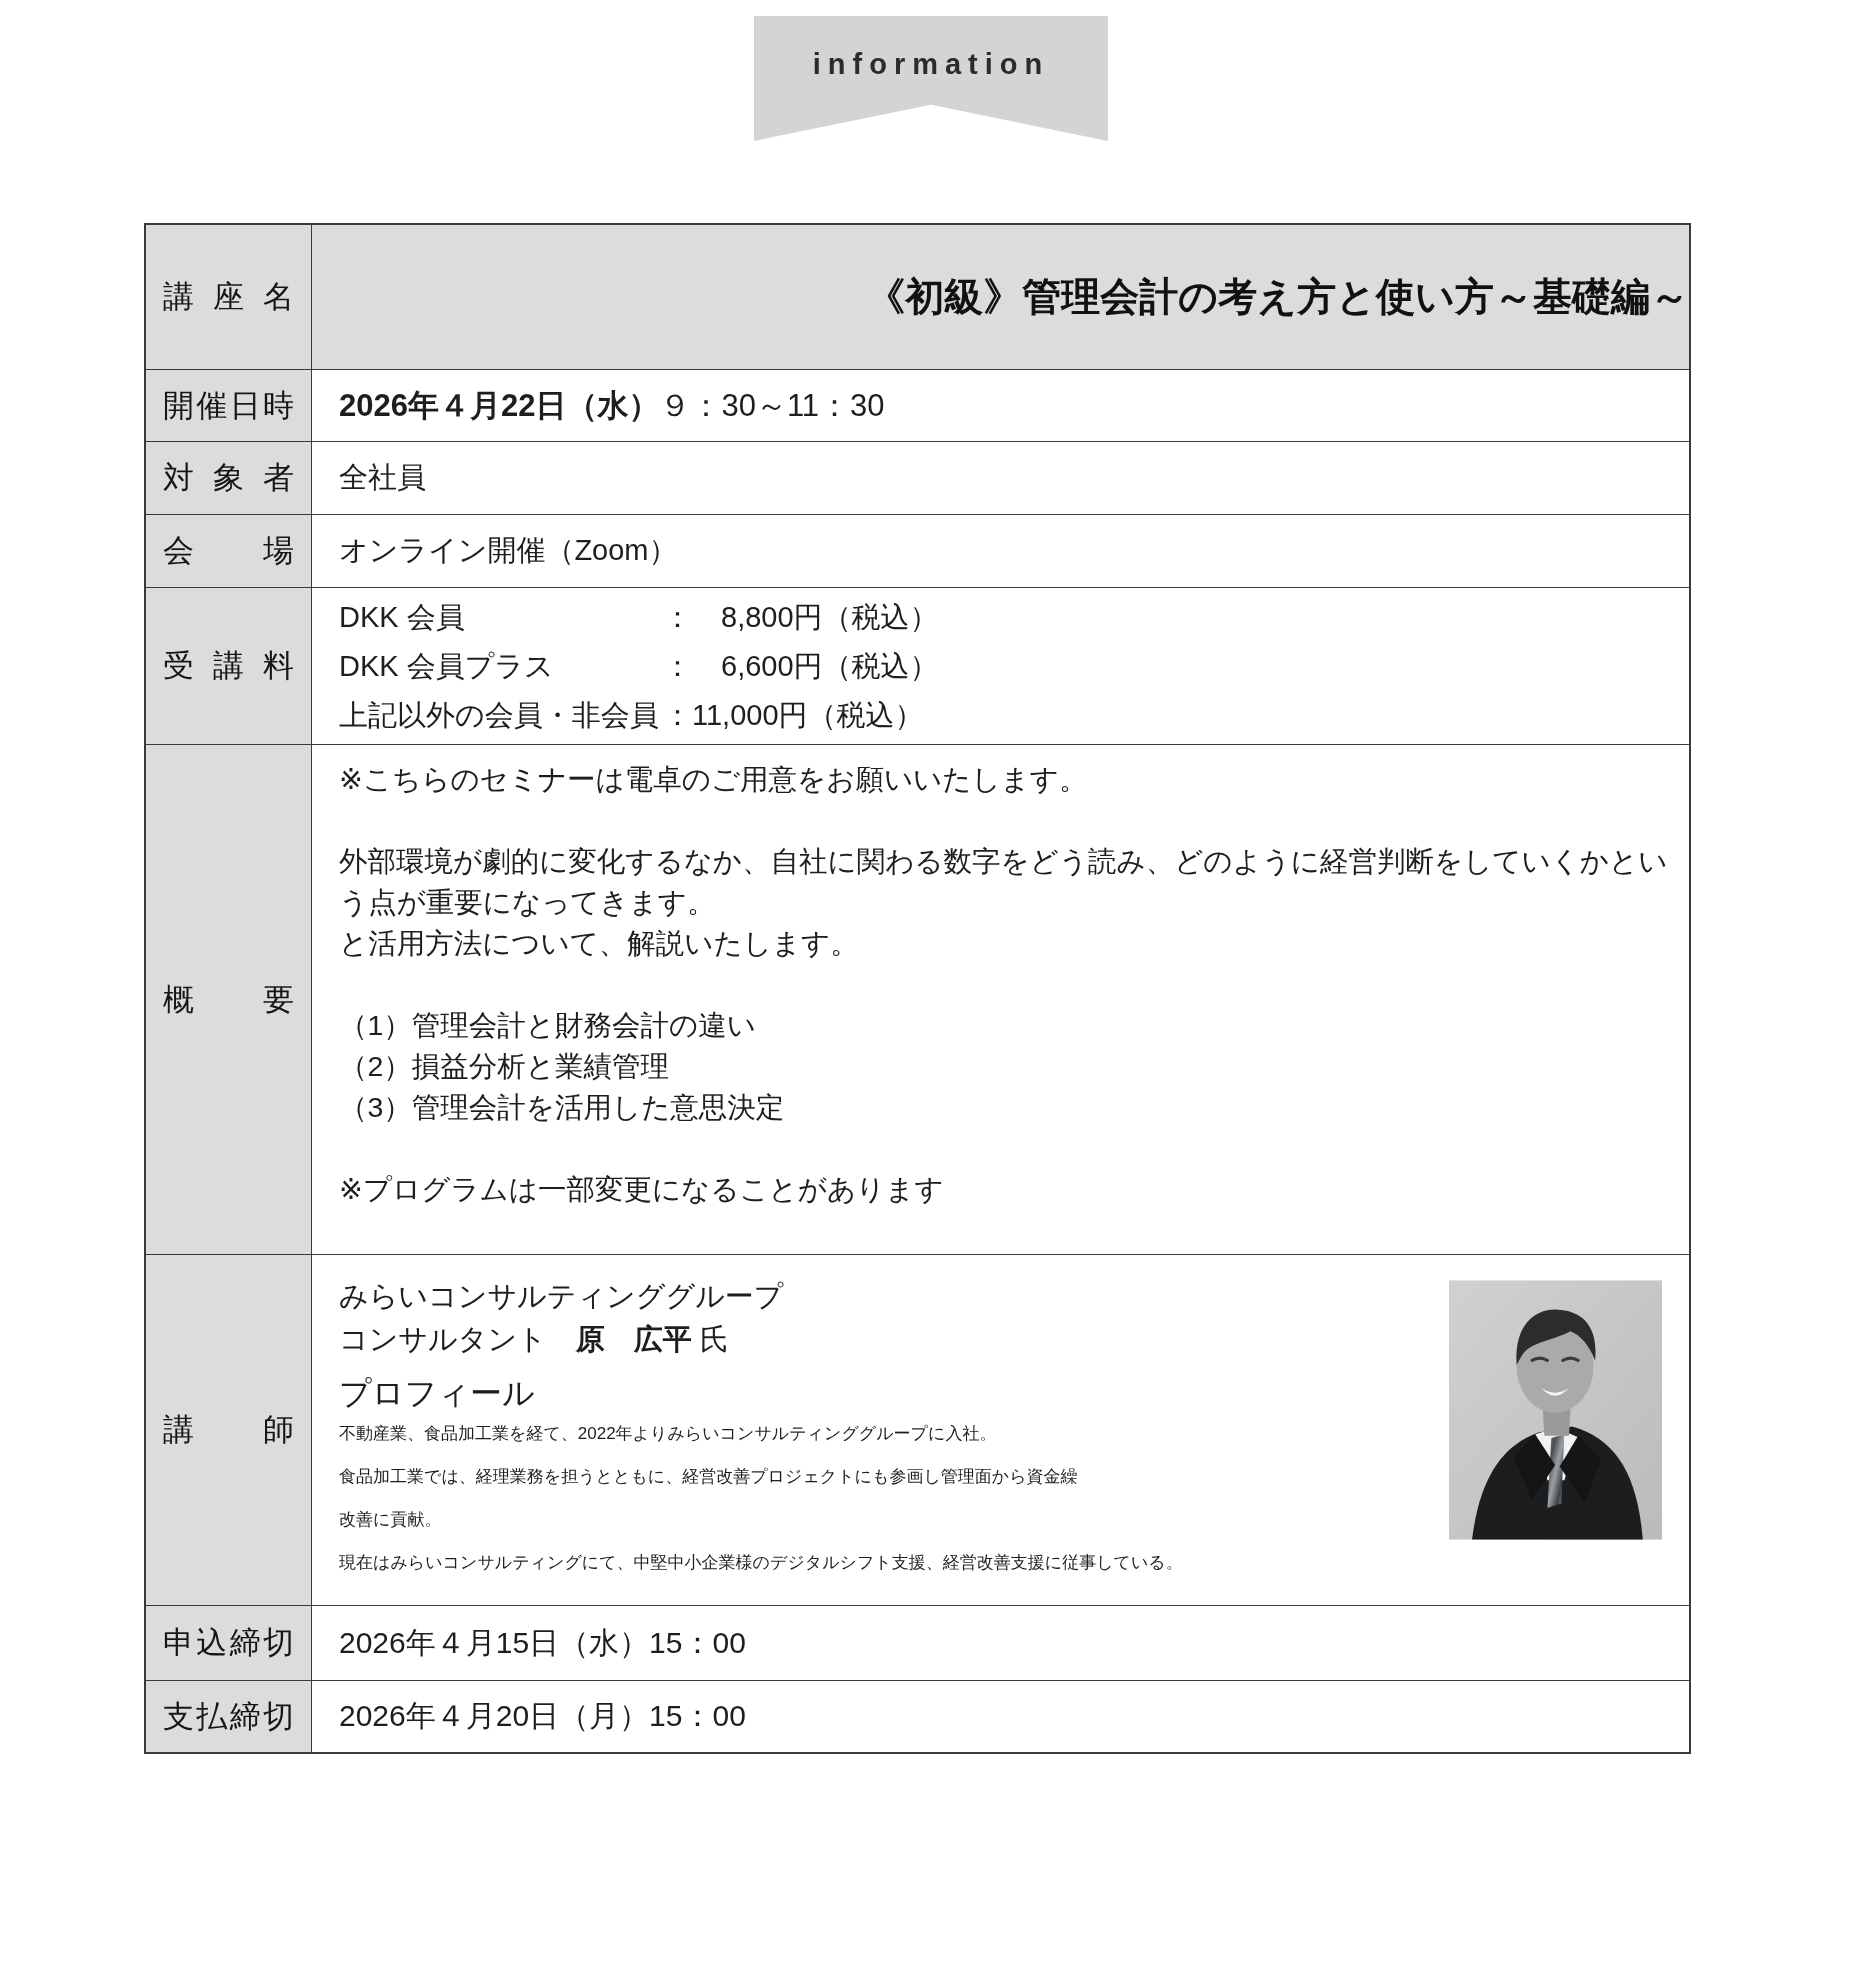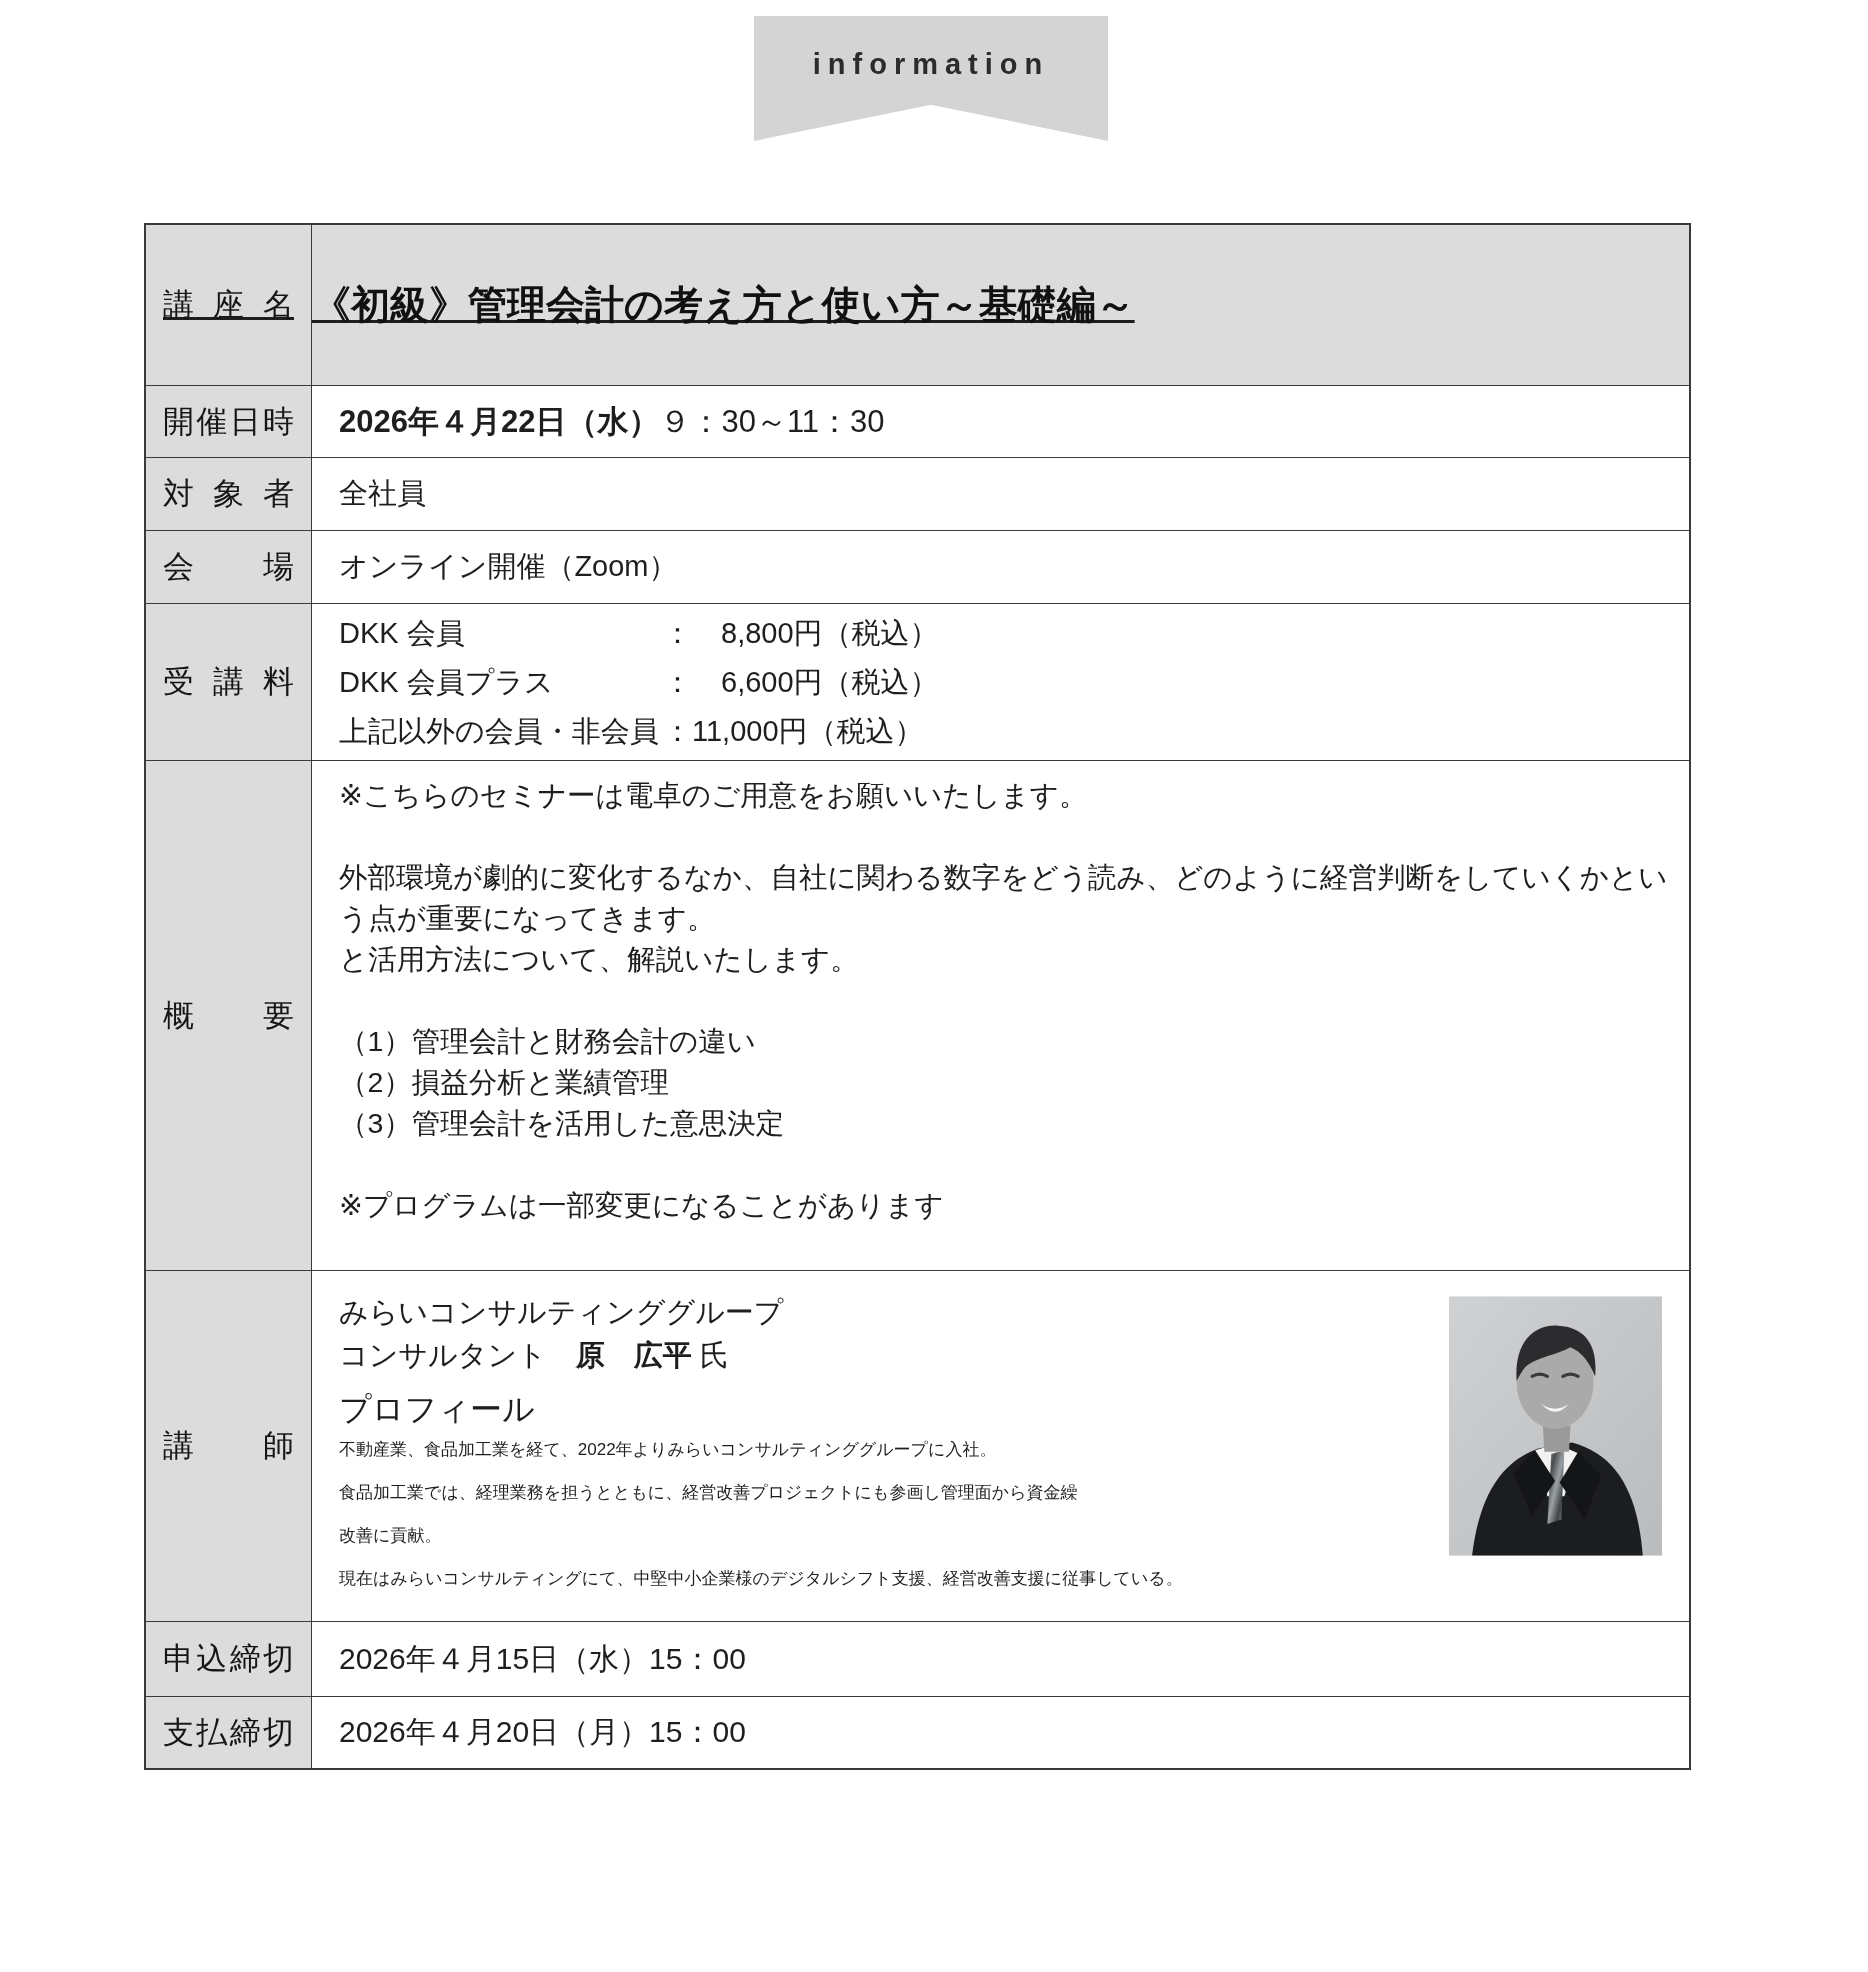--- a/index.html
+++ b/index.html
@@ -64,34 +64,34 @@
   }
   .value-cell{
     flex:1 1 auto;
     display:flex;flex-direction:column;justify-content:center;
     padding-left:27px;
     font-size:29px;
     position:relative;
   }
 
   
-  .row-course{height:160px;text-decoration:underline;}
+  .row-course{height:144px;}
   .row-datetime{height:72px;}
   .row-audience{height:73px;}
   .row-venue{height:73px;}
   .row-fee{height:157px;}
   .row-overview{height:510px;}
   .row-instructor{height:351px;}
   .row-apply{height:75px;}
   .row-pay{height:72px;}
 
   
   .row-course .value-cell{
     background:var(--cell-gray);
-    align-items:flex-start;justify-content:center;
+    align-items:flex-end;justify-content:center;
     padding-left:0;
   }
   .course-title{
     font-size:39px;
     font-weight:bold;
     color:#111;
     white-space:nowrap;
   }
 
   

